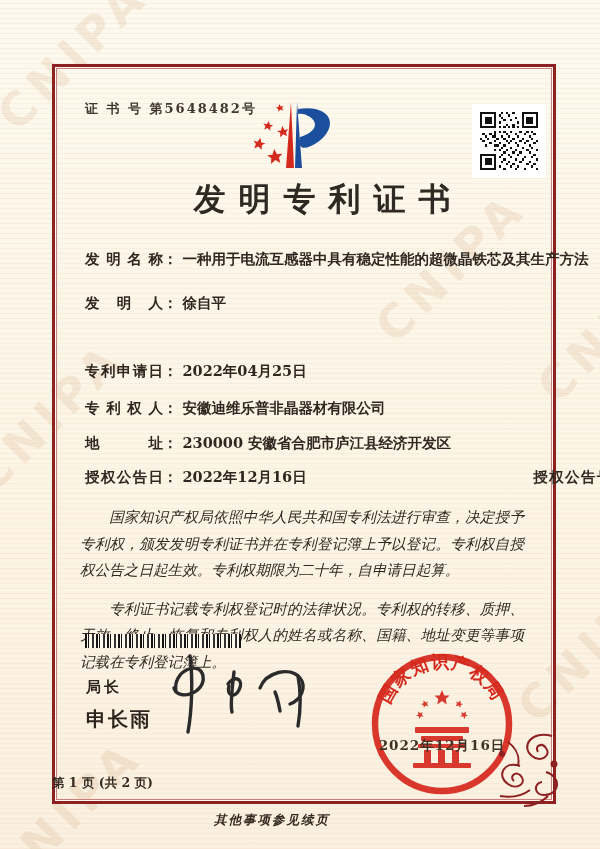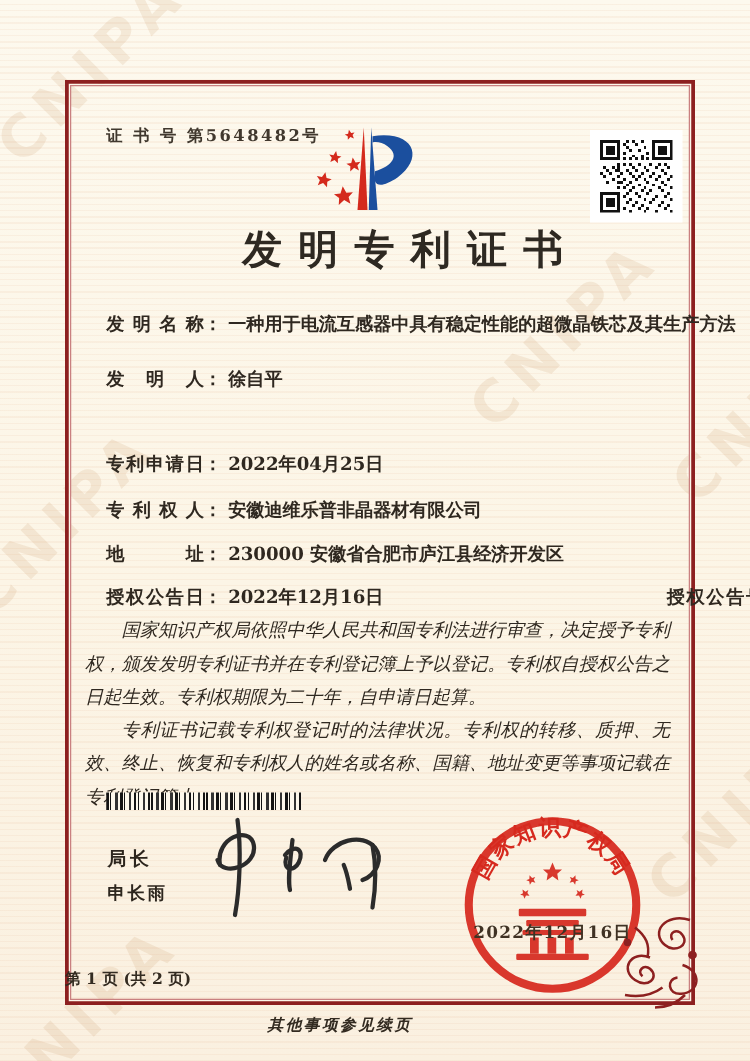--- a/index.html
+++ b/index.html
@@ -23,26 +23,26 @@
   .title{position:absolute;left:52px;top:178px;width:540px;text-align:center;
          font-size:32px;font-weight:bold;color:#2e2922;letter-spacing:13px;text-indent:13px;}
   .frow{position:absolute;left:85px;font-size:14.5px;color:#2f2820;white-space:nowrap;}
   .flabel{display:inline-block;width:78px;text-align:justify;text-align-last:justify;
           font-weight:700;vertical-align:top;}
   .fcolon{font-weight:700;}
   .fvalue{font-weight:700;margin-left:5px;}
   .pair2{position:absolute;left:0;}
   .bodytext{position:absolute;left:68px;top:492px;width:468px;font-size:14.6px;
             line-height:26.5px;color:#2f2820;font-style:italic;text-align:justify;}
-  .bodytext p{margin:0;text-indent:2em;font-weight:500;font-family:Liberation Serif, serif;}
+  .bodytext p{margin:12px;text-indent:2em;font-weight:500;font-family:Liberation Serif, serif;}
   .barcode{position:absolute;left:85px;top:634px;width:156px;height:14px;
            background:repeating-linear-gradient(90deg,#141414 0 2px,#fdf8ec 2px 3px,#141414 3px 4px,#fdf8ec 4px 7px,#333 7px 9px,#fdf8ec 9px 11px);}
   .sig-title{position:absolute;left:86px;top:678px;font-size:15px;font-weight:700;
              color:#2d261e;letter-spacing:3px;}
-  .sig-name{position:absolute;left:86px;top:706px;font-size:14px;font-weight:700;
+  .sig-name{position:absolute;left:86px;top:706px;font-size:20px;font-weight:700;
             color:#2d261e;letter-spacing:2px;}
   .signature{position:absolute;left:148px;top:648px;}
   .seal{position:absolute;left:368px;top:650px;}
   .seal-date{position:absolute;left:368px;top:737px;width:148px;text-align:center;
              font-size:13.5px;font-weight:700;color:#3f3224;letter-spacing:1px;}
   .pageno{position:absolute;left:52px;top:775px;width:498px;text-align:left;
           font-size:12.5px;font-weight:600;color:#332b21;}
   .footnote{position:absolute;left:0;top:812px;width:544px;text-align:center;
             font-size:12.5px;font-weight:600;font-style:italic;color:#332b21;letter-spacing:2px;}
   .flourish{position:absolute;left:490px;top:730px;}

